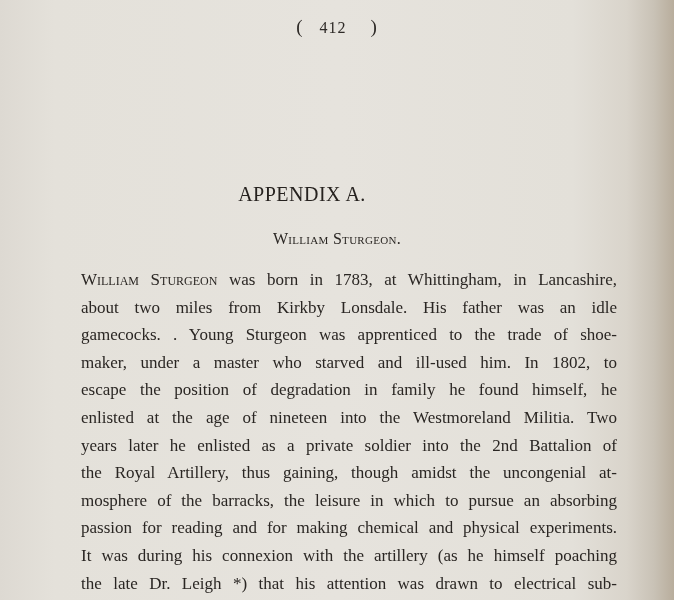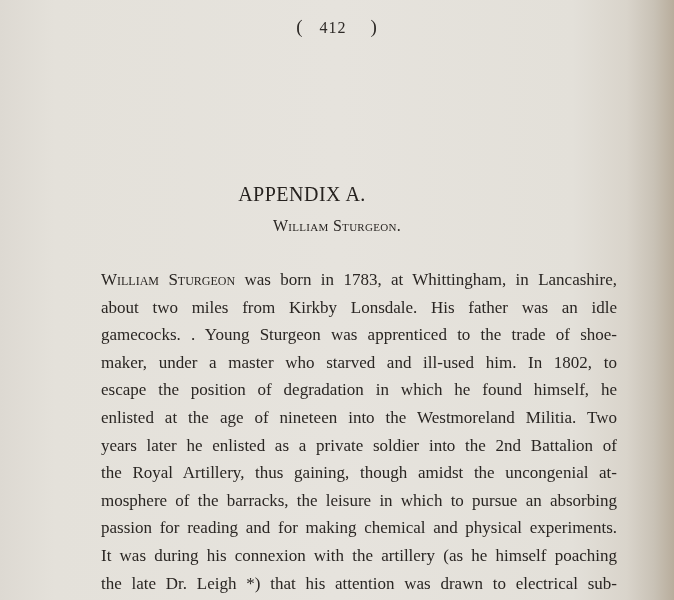--- a/index.html
+++ b/index.html
@@ -37,21 +37,21 @@
       top: 183px;
       left: 0;
       width: 604px;
       text-align: center;
       font-size: 20px;
       letter-spacing: 0.5px;
       color: #26221f;
     }
     .section-title {
       position: absolute;
-      top: 217px;
+      top: 230px;
       left: 0;
       width: 674px;
       text-align: center;
       font-size: 16px;
       font-variant: small-caps;
       letter-spacing: 0.3px;
       color: #2a2623;
     }
     .body-text {
       position: absolute;
@@ -61,42 +61,41 @@
       font-size: 17px;
       line-height: 27.6px;
       color: #2a2623;
     }
     .line {
       display: block;
       text-align: justify;
       text-align-last: justify;
       white-space: nowrap;
       height: 27.6px;
-      margin-left: 20px;
     }
     .sc { font-variant: small-caps; }
   </style>
 </head>
 <body>
 
 <div class="page">
   <div class="page-number">
     <span class="paren">(</span><span class="num">412</span><span class="paren">)</span>
   </div>
 
   <div class="appendix-title">APPENDIX A.</div>
 
   <div class="section-title">William Sturgeon.</div>
 
   <div class="body-text">
     <span class="line"><span class="sc">William Sturgeon</span><span> was born in 1783, at Whittingham, in Lancashire,</span></span>
     <span class="line">about two miles from Kirkby Lonsdale.  His father was an idle</span>
     <span class="line">gamecocks. . Young Sturgeon was apprenticed to the trade of shoe-</span>
     <span class="line">maker, under a master who starved and ill-used him.  In 1802, to</span>
-    <span class="line">escape the position of degradation in which he found himself, he</span>
+    <span class="line">escape the position of degradation in family he found himself, he</span>
     <span class="line">enlisted at the age of nineteen into the Westmoreland Militia.  Two</span>
     <span class="line">years later he enlisted as a private soldier into the 2nd Battalion of</span>
     <span class="line">the Royal Artillery, thus gaining, though amidst the uncongenial at-</span>
     <span class="line">mosphere of the barracks, the leisure in which to pursue an absorbing</span>
     <span class="line">passion for reading and for making chemical and physical experiments.</span>
     <span class="line">It was during his connexion with the artillery (as he himself poaching</span>
     <span class="line">the late Dr. Leigh *) that his attention was drawn to electrical sub-</span>
 
   </div>
 </div>

